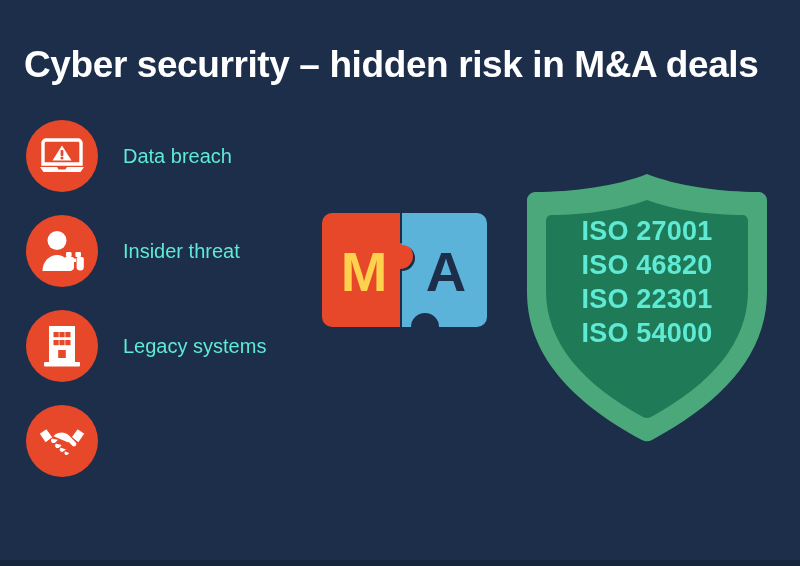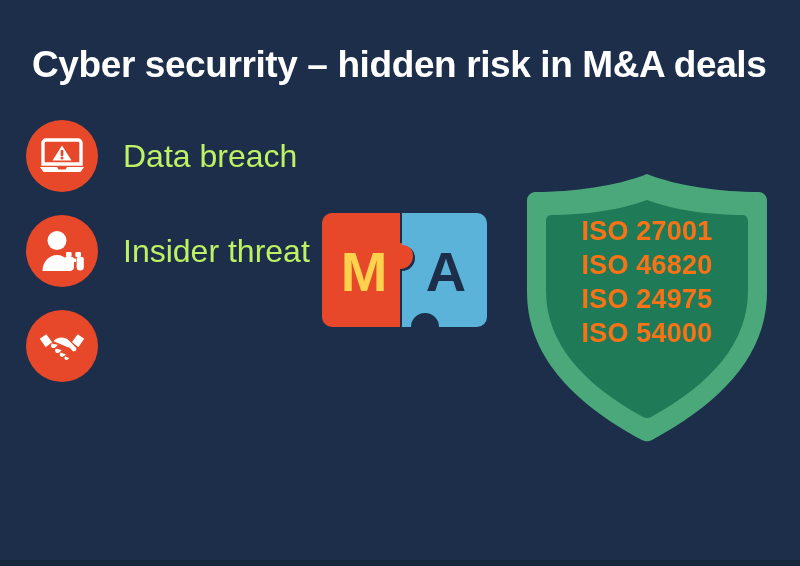--- a/index.html
+++ b/index.html
@@ -22,21 +22,21 @@
     left: 0;
     bottom: 0;
     width: 800px;
     height: 6px;
     background: #16263d;
   }
 
   
   #title {
     position: absolute;
-    left: 32px;
+    left: 24px;
     top: 42px;
     width: 760px;
     color: #ffffff;
     font-size: 37px;
     font-weight: bold;
     letter-spacing: -0.4px;
     line-height: 46px;
     white-space: nowrap;
   }
 
@@ -64,22 +64,22 @@
     justify-content: center;
   }
   .risk-badge svg { display: block; }
   .risk-label {
     position: absolute;
     left: 97px;
     top: 0;
     height: 72px;
     display: flex;
     align-items: center;
-    color: #bef264;
-    font-size: 32px;
+    color: #5eead4;
+    font-size: 20px;
     line-height: 30px;
     white-space: nowrap;
   }
 
   
   #puzzle {
     position: absolute;
     left: 322px;
     top: 205px;
     width: 175px;
@@ -102,21 +102,21 @@
   }
   #shield svg { display: block; }
   #iso-list {
     position: absolute;
     left: 0;
     top: 42px;
     width: 252px;
     text-align: center;
   }
   .iso-line {
-    color: #f97316;
+    color: #5eead4;
     font-size: 27px;
     font-weight: bold;
     line-height: 34px;
     letter-spacing: 0.2px;
     white-space: nowrap;
   }
 </style>
 </head>
 <body>
 
@@ -156,20 +156,40 @@
               <path d="M25 27h7.2c1 0 1.8.8 1.8 1.8V37a3.6 3.6 0 0 1-7.2 0v-6.2z"></path>
               <path d="M34.8 27H42c1 0 1.8.8 1.8 1.8V37a3.6 3.6 0 0 1-7.2 0v-8.2c0-1 .8-1.8 1.8-1.8z"></path>
               <rect x="31.8" y="28.6" width="4.2" height="3.4"></rect>
             </g>
           </svg>
         </span>
       </div>
       <div class="risk-label">Insider threat</div>
     </div>
 
+    <div class="risk-row">
+      <div class="risk-badge">
+        <span>
+          <svg width="40" height="44" viewBox="0 0 40 44">
+            <rect x="7" y="2" width="26" height="38" fill="#ffffff"></rect>
+            <rect x="2" y="38" width="36" height="4.5" rx="1" fill="#ffffff"></rect>
+            <g fill="#e8482a">
+              <rect x="11.5" y="8" width="5.2" height="5.2"></rect>
+              <rect x="17.4" y="8" width="5.2" height="5.2"></rect>
+              <rect x="23.3" y="8" width="5.2" height="5.2"></rect>
+              <rect x="11.5" y="16" width="5.2" height="5.2"></rect>
+              <rect x="17.4" y="16" width="5.2" height="5.2"></rect>
+              <rect x="23.3" y="16" width="5.2" height="5.2"></rect>
+              <rect x="16.2" y="26" width="7.6" height="8"></rect>
+            </g>
+          </svg>
+        </span>
+      </div>
+      <div class="risk-label">Legacy systems</div>
+    </div>
 
     <div class="risk-row">
       <div class="risk-badge">
         <span>
           <svg width="48" height="34" viewBox="0 0 48 34">
             <g fill="#ffffff" stroke="#e8482a" stroke-width="1.2" stroke-linejoin="round">
               <path d="M1 9.5 L8.5 4.5 L15 13.5 L7.5 19 Z"></path>
               <path d="M47 9.5 L39.5 4.5 L33 13.5 L40.5 19 Z"></path>
               <path d="M15 12c2-2.5 5.5-4 8.8-4 3.4 0 6.2 1.6 8.4 3.8l6 6.4c1.2 1.3 1 3-.3 4.1-1.3 1-3.1.8-4.2-.4l-3.3-3.4"></path>
               <path d="M13.4 14.4c-1.3 1.2-1.3 3.2-.1 4.4 1.2 1.2 3.2 1.2 4.4 0l3-2.9"></path>
@@ -233,18 +253,18 @@
                c0 52, 37 93, 97 126
                c2.5 1.4, 5.5 1.4, 8 0
                c60 -33, 97 -74, 97 -126
                v-70
                c0 -3, -2 -6, -5 -6
                c-32 0, -70 -5, -96 -15 z" fill="#1f7a57"></path>
     </svg>
     <div id="iso-list">
       <div class="iso-line">ISO 27001</div>
       <div class="iso-line">ISO 46820</div>
-      <div class="iso-line">ISO 24975</div>
+      <div class="iso-line">ISO 22301</div>
       <div class="iso-line">ISO 54000</div>
     </div>
   </div>
 
 </div>
 
 </body></html>

